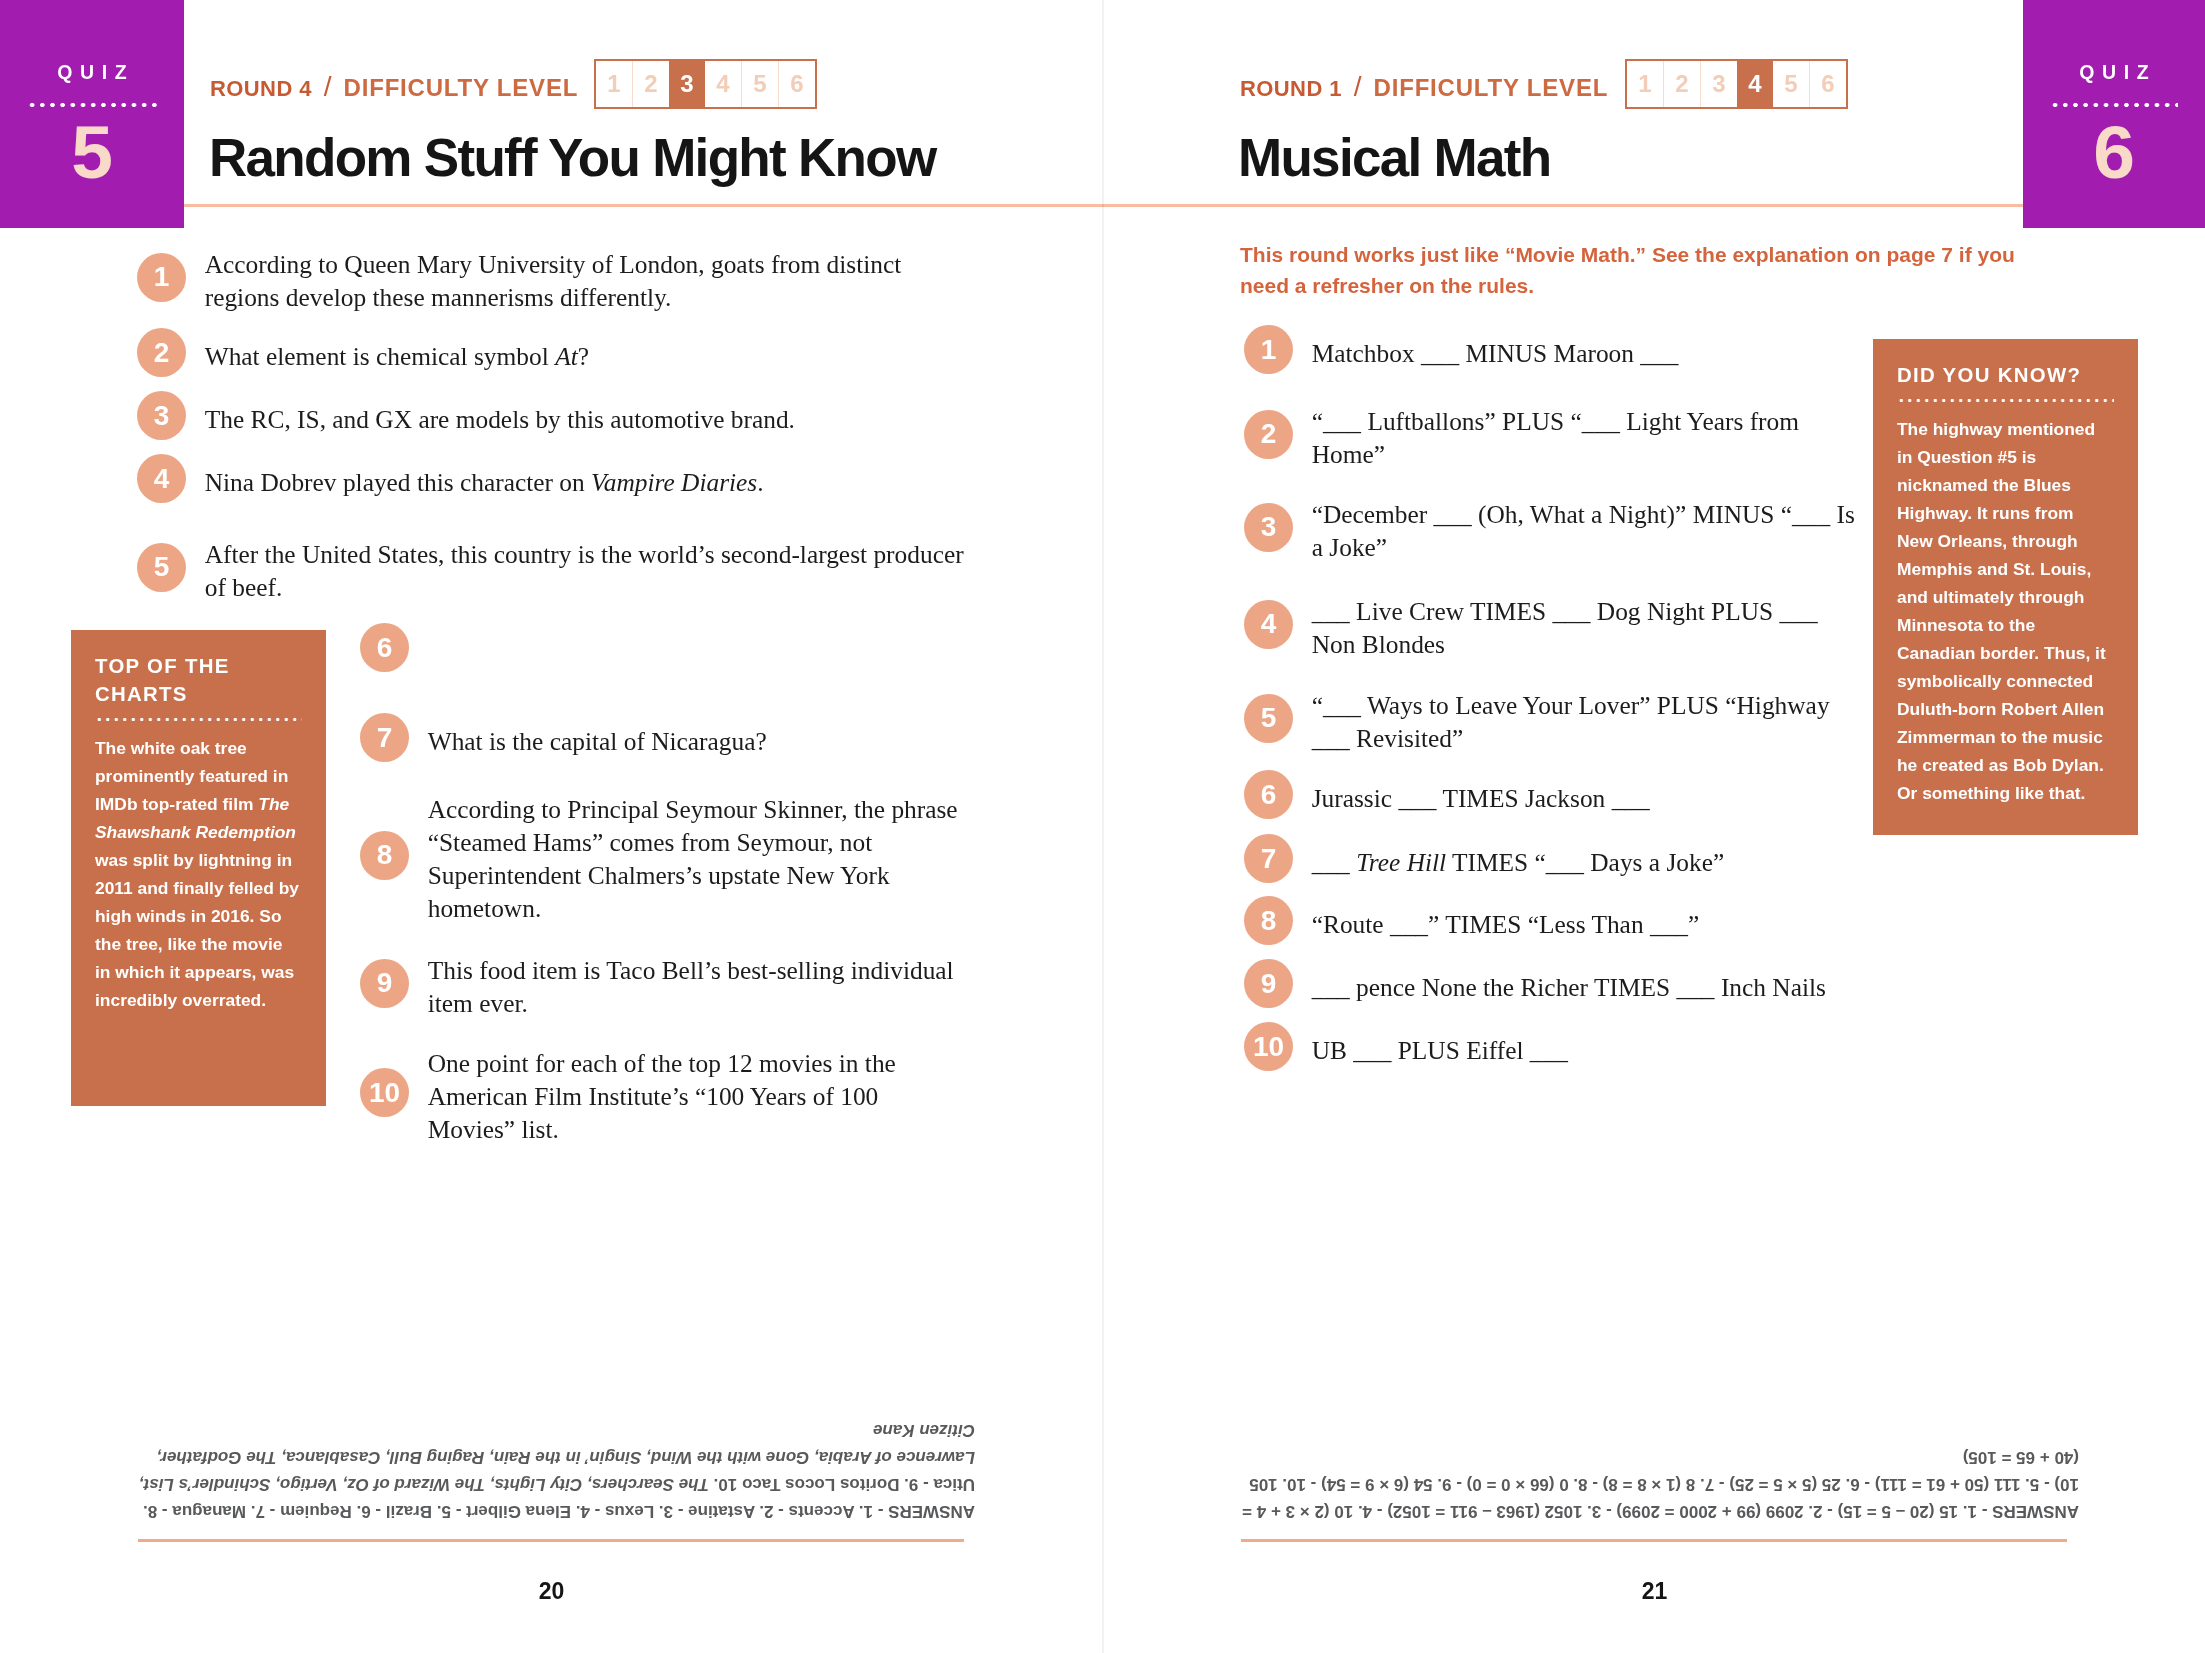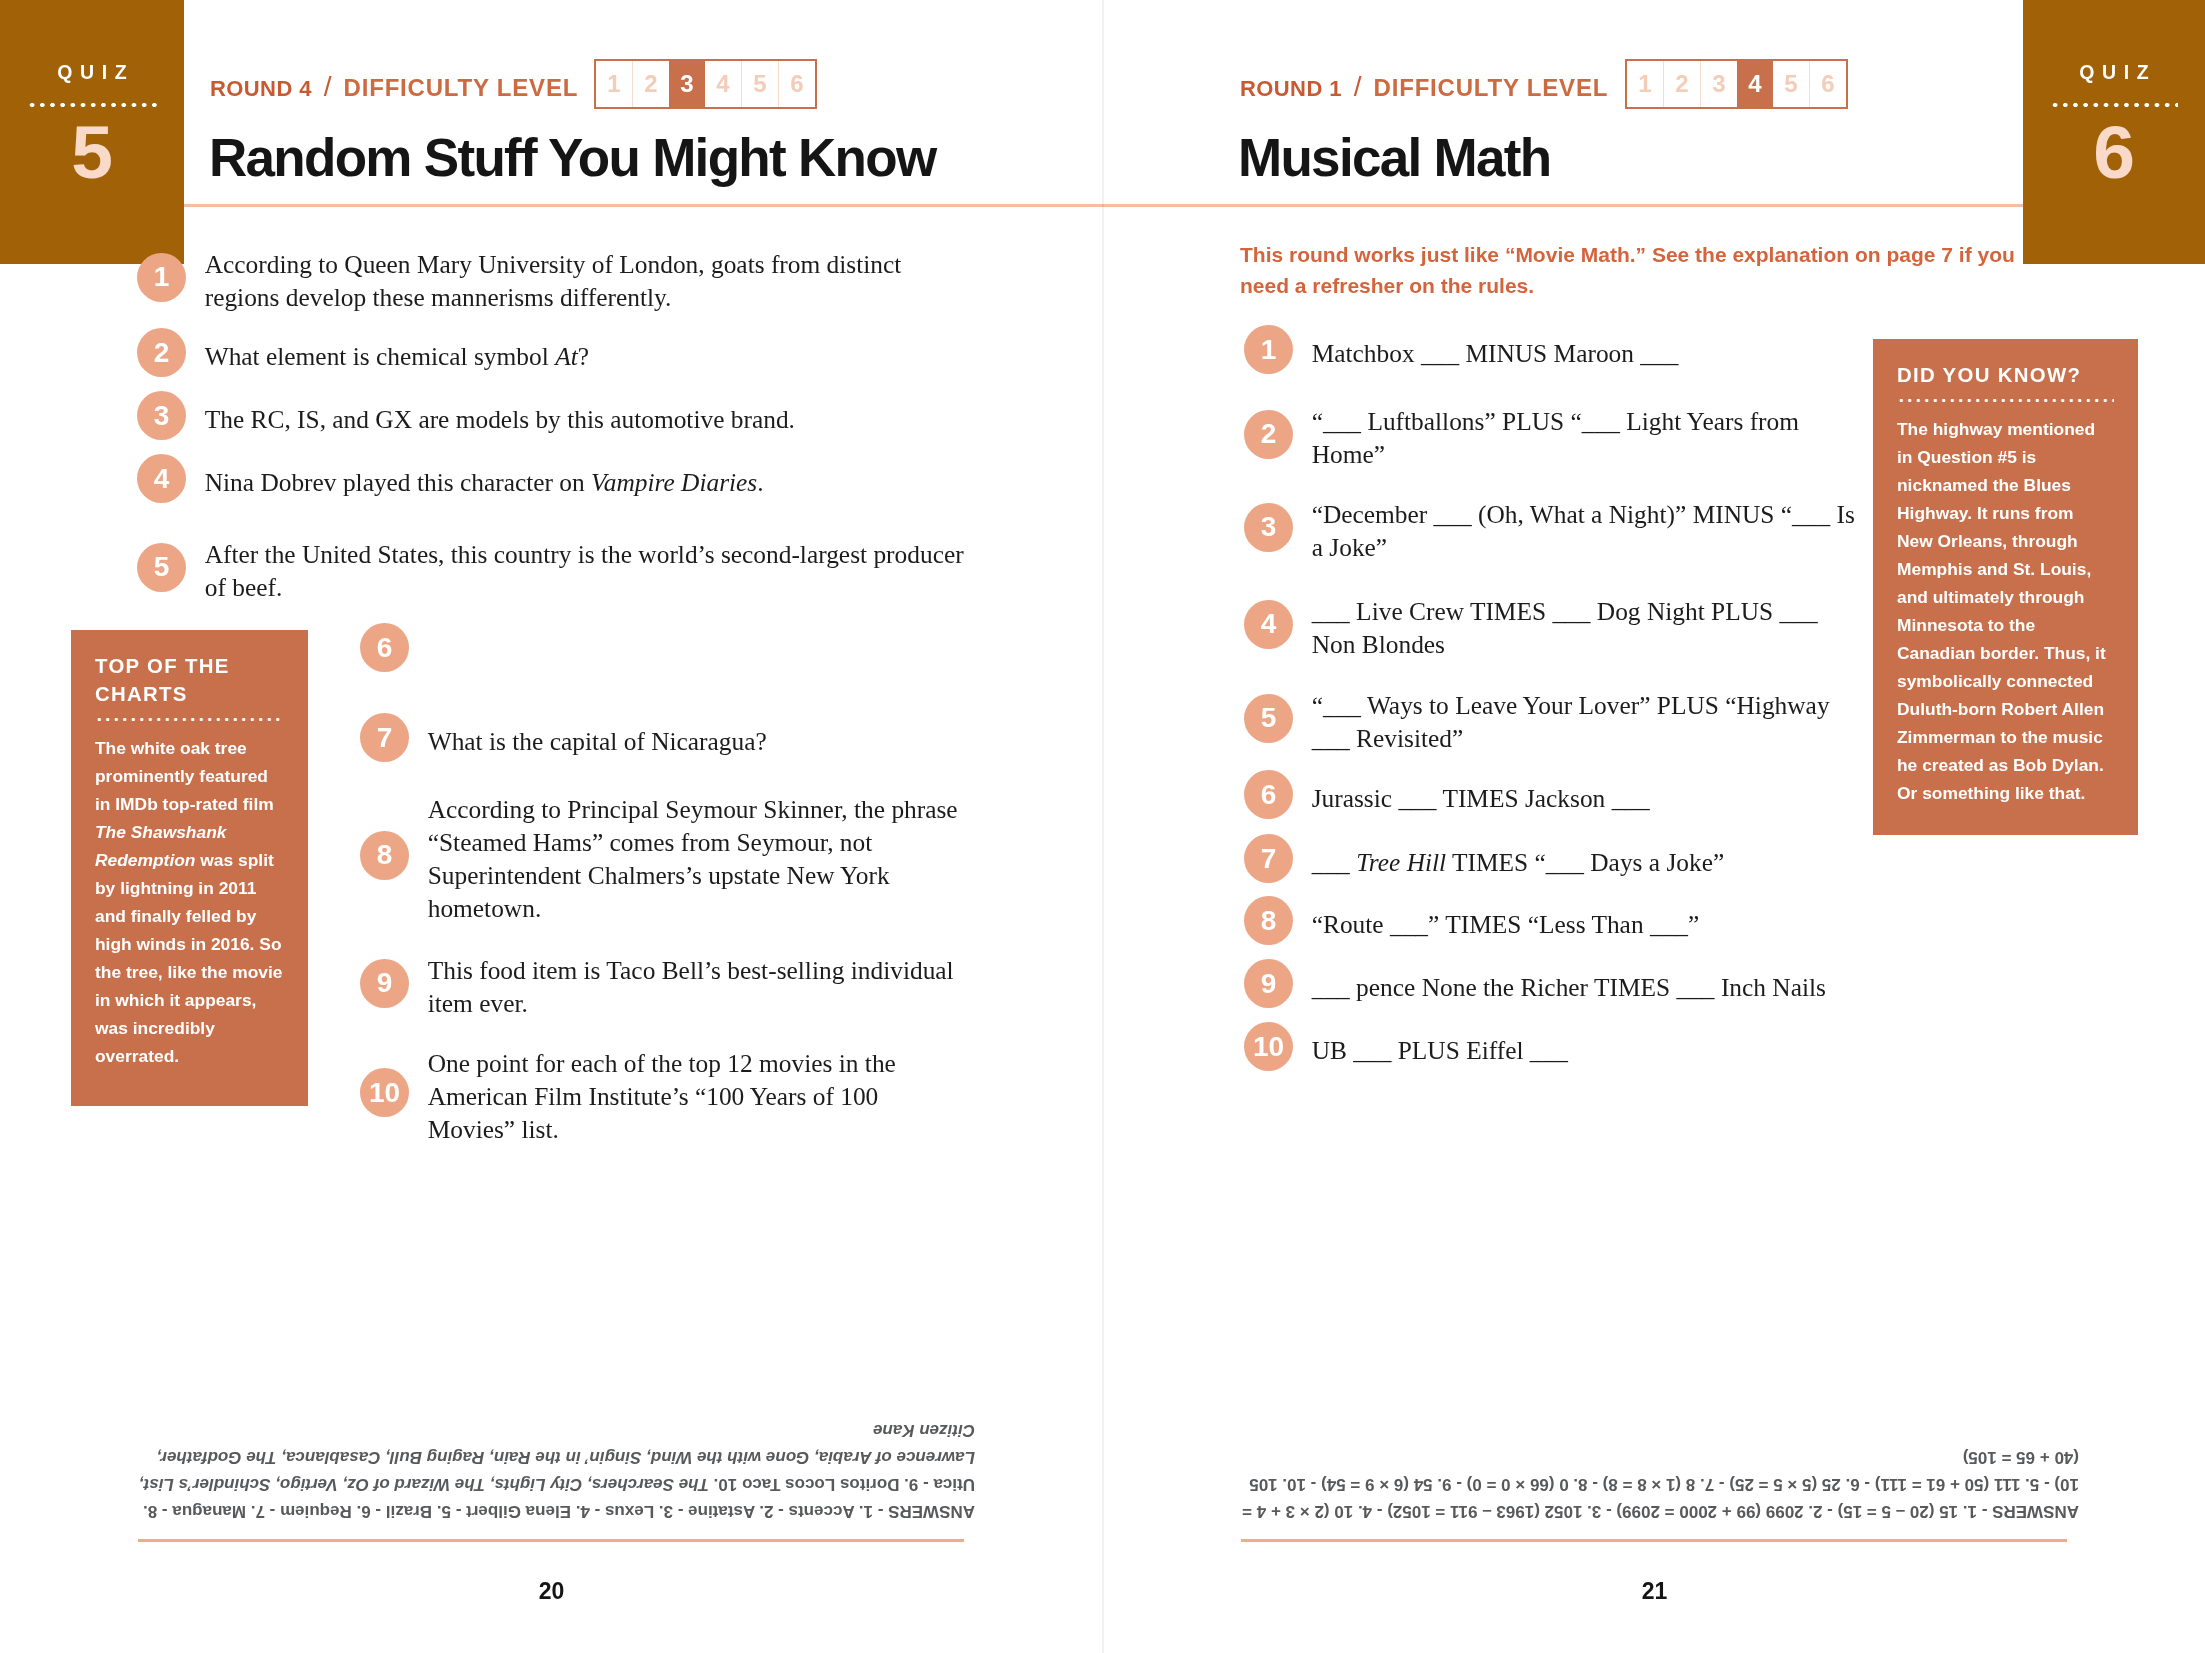--- a/index.html
+++ b/index.html
@@ -2,21 +2,21 @@
 <html style="font-size:13.6px"><head>
 <meta charset="utf-8">
 <style>
   html,body{margin:0;padding:0;}
   body{width:2205px;height:1654px;position:relative;background:#ffffff;
        font-family:"Liberation Sans",sans-serif;overflow:hidden;}
   .head-rule{position:absolute;top:204px;left:0;width:2205px;height:3.4px;background:#F7BCA1;}
   .gutter{position:absolute;left:1102px;top:0;width:1.7px;height:1654px;background:rgba(0,0,0,0.05);}
 
   
-  .quiz-badge{position:absolute;top:0;height:264px;background:#a16207;}
+  .quiz-badge{position:absolute;top:0;height:228px;background:#a21caf;}
   .qb-left{left:0;width:184px;}
   .qb-right{left:2023px;width:182px;}
   .qb-label{position:absolute;top:61px;left:0;right:0;text-align:center;color:#fff;
             font-weight:700;font-size:19.5px;letter-spacing:7.6px;text-indent:7.6px;}
   .qb-dots{position:absolute;top:102px;left:27px;right:27px;height:6px;
            background-image:radial-gradient(circle,#ffffff 1.9px,transparent 2.5px);
            background-size:10.2px 6px;background-repeat:repeat-x;}
   .qb-num{position:absolute;top:114px;left:0;right:0;text-align:center;color:#F9D9C8;
           font-weight:700;font-size:75px;line-height:76px;}
 
@@ -47,21 +47,21 @@
          line-height:31px;color:#D4643C;}
 
   
   .q-row{position:absolute;display:flex;gap:18.7px;align-items:center;}
   .q-badge{flex:0 0 49px;width:49px;height:49px;border-radius:50%;background:#ECA686;color:#fff;
            font-weight:700;font-size:28px;display:flex;align-items:center;justify-content:center;}
   .q-text{font-family:"Liberation Serif","DejaVu Serif",serif;font-size:25.4px;line-height:33px;color:#1c1c1c;margin-top:8px;}
 
   
   .side-box{position:absolute;background:#C8704B;color:#fff;padding:22px 24px;box-sizing:border-box;}
-  .sb-left{left:71px;top:630px;width:237px;height:476px;}
+  .sb-left{left:71px;top:630px;width:255px;height:476px;}
   .sb-right{left:1873px;top:339px;width:265px;height:496px;}
   .side-title{font-weight:700;font-size:20.4px;letter-spacing:1.3px;line-height:28px;color:#fff;}
   .side-dots{margin:8.5px 0 12px;height:5.1px;
              background-image:radial-gradient(circle,rgba(255,255,255,.95) 1.5px,transparent 2px);
              background-size:8.5px 5.1px;background-repeat:repeat-x;}
   .side-body{font-weight:700;font-size:17.4px;line-height:28px;}
 
   
   .answers{position:absolute;width:838px;transform:rotate(180deg);font-weight:700;font-size:17px;
            line-height:27px;color:#58595B;text-align:left;}

